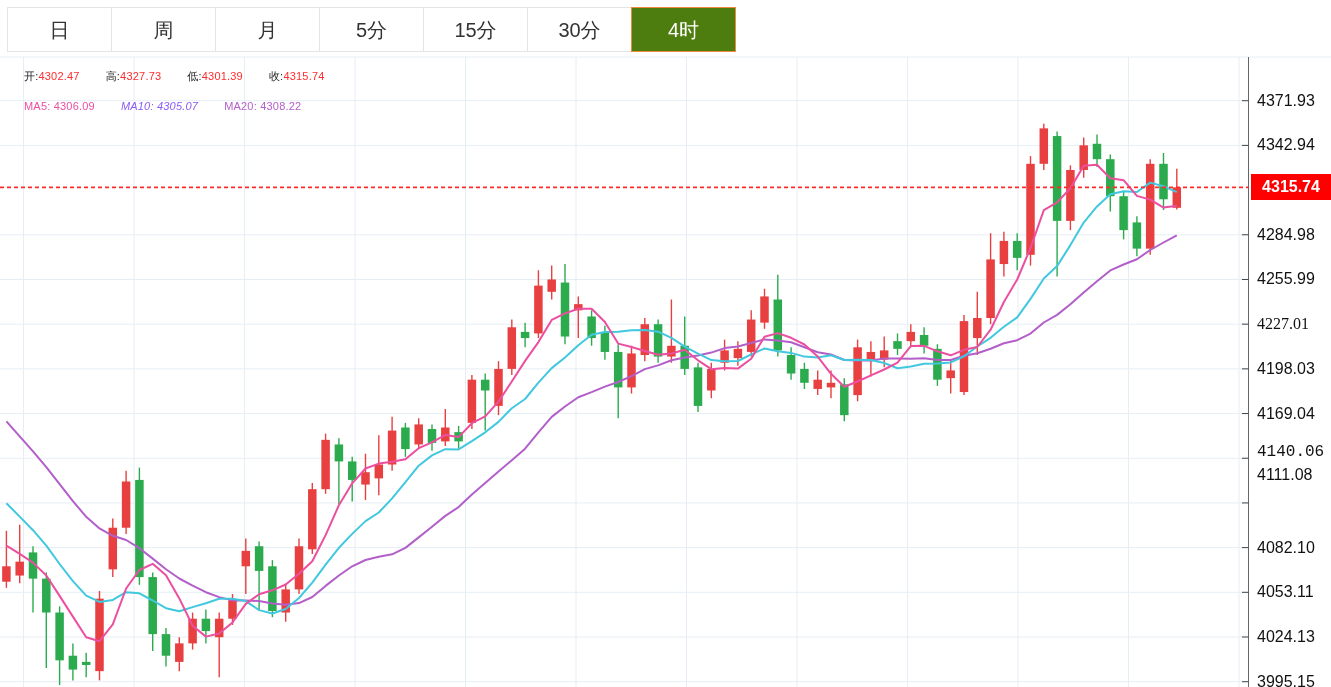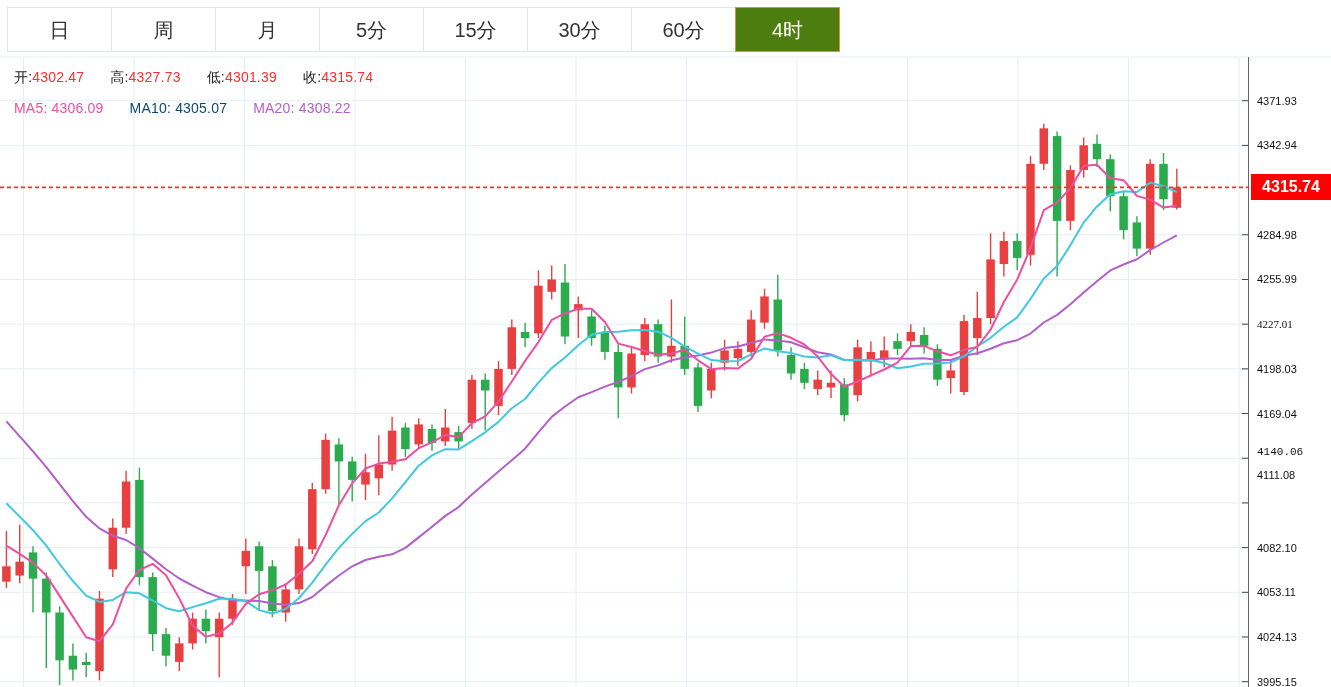--- a/index.html
+++ b/index.html
@@ -3,39 +3,38 @@
 <meta charset="utf-8">
 <style>
   html,body{margin:0;padding:0}
   body{width:1331px;height:687px;overflow:hidden;background:#fff;position:relative;
        font-family:"Liberation Sans","DejaVu Sans",sans-serif}
   .tabbar{position:absolute;top:7px;left:8px;display:flex;z-index:5}
   .tab{width:105px;height:45px;line-height:45px;text-align:center;font-size:20px;color:#333;
        background:#fff;border:1px solid #e4e4e4;margin-left:-1px;box-sizing:border-box;cursor:pointer;user-select:none}
   .tab.active{background:#4d7c0f;color:#fff;border:1px solid #ef8a3c;position:relative}
   #chart-svg{position:absolute;top:0;left:0}
-  .legend{position:absolute;left:14px;font-size:14px;white-space:nowrap;z-index:4;letter-spacing:.2px}
+  .legend{position:absolute;left:24px;font-size:11px;white-space:nowrap;z-index:4;letter-spacing:.2px}
   #legend-ohlc{top:69px}
   #legend-ma{top:100px}
   .lg-item{margin-right:26px}
-  .ytick{position:absolute;left:1257px;font-size:11px;color:#111;transform:translateY(-50%);z-index:3}
+  .ytick{position:absolute;left:1257px;font-size:16px;color:#111;transform:translateY(-50%);z-index:3}
   .price-badge{position:absolute;left:1251px;top:174px;width:80px;height:26px;background:#fe0000;
        color:#fff;font-size:16px;font-weight:bold;line-height:26px;text-align:center;z-index:6}
 </style>
 </head>
 <body>
 
 <div class="tabbar" id="tabbar">
     <div class="tab">日</div>
     <div class="tab">周</div>
     <div class="tab">月</div>
     <div class="tab">5分</div>
     <div class="tab">15分</div>
     <div class="tab">30分</div>
-    <div class="tab">60分</div>
     <div class="tab active">4时</div>
   </div>
 
 <svg id="chart-svg" width="1331" height="687">
     <line x1="0" y1="57" x2="1331" y2="57" stroke="#e6eef5" stroke-width="1"></line>
     <line x1="0" y1="100.7" x2="1248.5" y2="100.7" stroke="#e6eef5" stroke-width="1"></line>
     <line x1="0" y1="145.40315980000108" x2="1248.5" y2="145.40315980000108" stroke="#e6eef5" stroke-width="1"></line>
     <line x1="0" y1="234.77863900000114" x2="1248.5" y2="234.77863900000114" stroke="#e6eef5" stroke-width="1"></line>
     <line x1="0" y1="279.4817988000008" x2="1248.5" y2="279.4817988000008" stroke="#e6eef5" stroke-width="1"></line>
     <line x1="0" y1="324.16953840000014" x2="1248.5" y2="324.16953840000014" stroke="#e6eef5" stroke-width="1"></line>
@@ -251,21 +250,21 @@
     <rect x="1159.2500000000002" y="163.81487860000044" width="8.5" height="35.46646000000001" fill="#2bab4d"></rect>
     <line x1="1176.8000000000002" y1="168.85728400000113" x2="1176.8000000000002" y2="209.47409079999994" stroke="#e84040" stroke-width="1.4"></line>
     <rect x="1172.5500000000002" y="187.34610380000078" width="8.5" height="20.46260539999929" fill="#e84040"></rect>
     <polyline points="6.4,421.3 19.7,436.4 33.0,451.3 46.3,467.1 59.6,484.2 72.9,501.1 86.2,516.8 99.5,528.4 112.8,535.8 126.1,540.0 139.4,548.2 152.7,558.6 166.0,569.2 179.3,578.5 192.6,585.6 205.9,592.2 219.2,597.1 232.5,600.4 245.8,600.5 259.1,601.1 272.4,603.4 285.7,604.8 299.0,603.1 312.3,597.0 325.6,585.9 338.9,575.5 352.2,566.3 365.5,560.0 378.8,556.8 392.1,554.3 405.4,547.9 418.7,537.4 432.0,526.7 445.3,515.9 458.6,507.1 471.9,494.5 485.2,483.1 498.5,471.5 511.8,460.3 525.1,448.7 538.4,432.4 551.7,416.9 565.0,406.5 578.3,397.2 591.6,392.1 604.9,386.6 618.2,382.0 631.5,376.1 644.8,369.1 658.1,365.4 671.4,360.2 684.7,357.4 698.0,355.6 711.3,352.6 724.6,348.1 737.9,346.5 751.2,343.0 764.5,339.4 777.8,340.5 791.1,342.3 804.4,347.2 817.7,352.2 831.0,354.5 844.3,360.0 857.6,360.5 870.9,360.5 884.2,358.6 897.5,358.4 910.8,358.8 924.1,358.3 937.4,360.0 950.7,360.0 964.0,355.8 977.3,353.3 990.6,348.7 1003.9,343.3 1017.2,340.2 1030.5,333.6 1043.8,322.5 1057.1,314.9 1070.4,304.2 1083.7,292.5 1097.0,281.3 1110.3,270.4 1123.6,264.5 1136.9,259.3 1150.2,250.0 1163.5,242.5 1176.8,235.3" fill="none" stroke="#b35fc9" stroke-width="2" stroke-linejoin="round"></polyline>
     <polyline points="6.4,503.2 19.7,516.6 33.0,530.2 46.3,545.6 59.6,564.0 72.9,581.1 86.2,595.6 99.5,601.9 112.8,599.9 126.1,592.2 139.4,593.3 152.7,600.5 166.0,608.2 179.3,611.3 192.6,607.1 205.9,603.3 219.2,598.7 232.5,598.8 245.8,601.1 259.1,610.1 272.4,613.5 285.7,609.0 299.0,598.0 312.3,582.6 325.6,564.7 338.9,547.8 352.2,533.9 365.5,521.1 378.8,512.5 392.1,498.4 405.4,482.2 418.7,465.7 432.0,455.4 445.3,449.2 458.6,449.4 471.9,441.2 485.2,432.3 498.5,421.9 511.8,408.2 525.1,399.0 538.4,382.6 551.7,368.1 565.0,357.5 578.3,345.2 591.6,334.8 604.9,332.0 618.2,331.7 631.5,330.2 644.8,329.9 658.1,331.7 671.4,337.8 684.7,346.7 698.0,353.6 711.3,360.1 724.6,361.3 737.9,361.0 751.2,354.3 764.5,348.5 777.8,351.2 791.1,352.9 804.4,356.6 817.7,357.6 831.0,355.3 844.3,360.0 857.6,359.7 870.9,360.0 884.2,363.0 897.5,368.3 910.8,366.4 924.1,363.7 937.4,363.4 950.7,362.4 964.0,356.3 977.3,346.5 990.6,337.8 1003.9,326.7 1017.2,317.4 1030.5,298.9 1043.8,278.5 1057.1,266.1 1070.4,245.1 1083.7,222.6 1097.0,206.4 1110.3,194.2 1123.6,191.3 1136.9,192.0 1150.2,182.6 1163.5,186.2 1176.8,192.1" fill="none" stroke="#41c8de" stroke-width="2" stroke-linejoin="round"></polyline>
     <polyline points="6.4,545.6 19.7,553.9 33.0,562.6 46.3,575.5 59.6,595.9 72.9,616.6 86.2,637.2 99.5,641.2 112.8,624.3 126.1,588.5 139.4,570.0 152.7,563.8 166.0,575.2 179.3,598.4 192.6,625.8 205.9,636.6 219.2,633.5 232.5,622.4 245.8,603.9 259.1,594.3 272.4,590.3 285.7,584.5 299.0,573.7 312.3,561.3 325.6,535.1 338.9,505.2 352.2,483.3 365.5,468.5 378.8,463.6 392.1,461.7 405.4,459.3 418.7,448.2 432.0,442.3 445.3,434.9 458.6,437.1 471.9,423.2 485.2,416.4 498.5,401.6 511.8,381.5 525.1,360.9 538.4,342.1 551.7,319.9 565.0,313.4 578.3,308.8 591.6,308.8 604.9,322.0 618.2,343.6 631.5,347.0 644.8,351.0 658.1,354.7 671.4,353.5 684.7,349.8 698.0,360.3 711.3,369.2 724.6,368.0 737.9,368.6 751.2,358.7 764.5,336.8 777.8,333.1 791.1,337.8 804.4,344.5 817.7,356.6 831.0,373.8 844.3,386.8 857.6,381.5 870.9,375.4 884.2,369.5 897.5,362.7 910.8,346.1 924.1,345.8 937.4,351.3 950.7,355.3 964.0,349.8 977.3,347.0 990.6,329.7 1003.9,302.0 1017.2,279.5 1030.5,248.0 1043.8,210.1 1057.1,202.4 1070.4,188.2 1083.7,165.7 1097.0,164.7 1110.3,178.3 1123.6,180.2 1136.9,195.9 1150.2,199.6 1163.5,207.6 1176.8,205.8" fill="none" stroke="#ec4fa0" stroke-width="2" stroke-linejoin="round"></polyline>
     <line x1="0" y1="187.34610380000078" x2="1248.5" y2="187.34610380000078" stroke="#fe2c2c" stroke-width="1.6" stroke-dasharray="4 3"></line>
   </svg>
 
 <div class="legend" id="legend-ohlc"><span class="lg-item"><span style="color: rgb(34, 34, 34);">开:</span><span style="color: rgb(254, 44, 44);">4302.47</span></span><span class="lg-item"><span style="color: rgb(34, 34, 34);">高:</span><span style="color: rgb(254, 44, 44);">4327.73</span></span><span class="lg-item"><span style="color: rgb(34, 34, 34);">低:</span><span style="color: rgb(254, 44, 44);">4301.39</span></span><span class="lg-item"><span style="color: rgb(34, 34, 34);">收:</span><span style="color: rgb(254, 44, 44);">4315.74</span></span></div>
-<div class="legend" id="legend-ma"><span class="lg-item"><span style="color: rgb(236, 79, 160); margin-top: 36px;">MA5:  4306.09</span></span><span class="lg-item"><span style="color: #0c4a6e;">MA10:  4305.07</span></span><span class="lg-item"><span style="color: rgb(179, 95, 201);">MA20:  4308.22</span></span></div>
+<div class="legend" id="legend-ma"><span class="lg-item"><span style="color: rgb(236, 79, 160); margin-top: 36px;">MA5:  4306.09</span></span><span class="lg-item"><span style="color: #8b5cf6; font-style: italic;">MA10:  4305.07</span></span><span class="lg-item"><span style="color: rgb(179, 95, 201);">MA20:  4308.22</span></span></div>
 <div id="yaxis-labels">
     <div class="ytick" style="top: 100.7px;">4371.93</div>
     <div class="ytick" style="top: 145.403px;">4342.94</div>
     <div class="ytick" style="top: 234.779px;">4284.98</div>
     <div class="ytick" style="top: 279.482px;">4255.99</div>
     <div class="ytick" style="top: 324.17px; font-family: Liberation Serif, serif;">4227.01</div>
     <div class="ytick" style="top: 368.857px; text-align: right;">4198.03</div>
     <div class="ytick" style="top: 413.56px;">4169.04</div>
     <div class="ytick" style="top: 452px; font-family: Liberation Mono, monospace;">4140.06</div>
     <div class="ytick" style="top: 475px;">4111.08</div>

